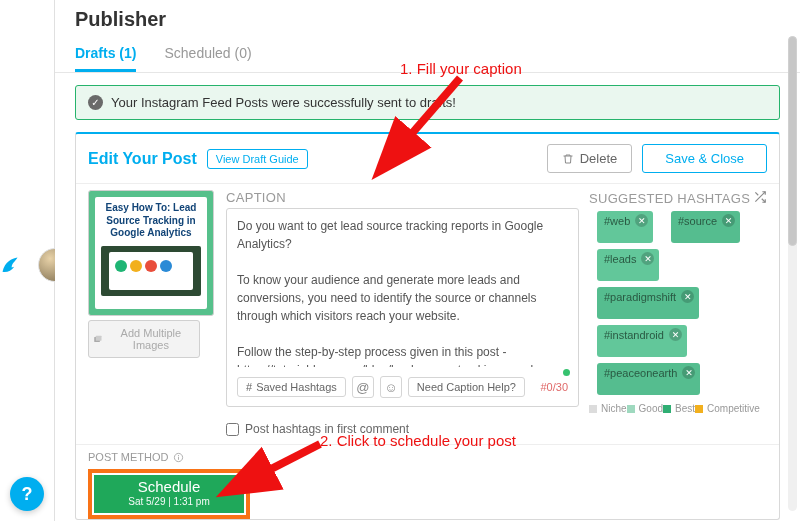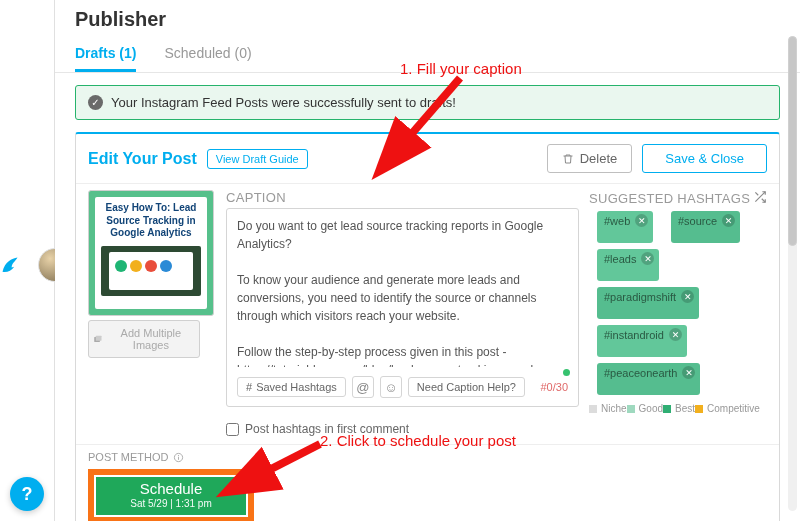--- a/index.html
+++ b/index.html
@@ -52,21 +52,21 @@
   .shuffle { color:#888; cursor:pointer;}
   .tag { display:inline-flex; align-items:center; background:#62c79a; color:#2a5a43; font-size:11px; border-radius:3px; padding:3px 5px 16px 7px; margin:0 6px 6px 8px;}
   .tag.b2{ background:#55bd8f;}
   .tag .x { margin-left:5px; width:13px; height:13px; border-radius:50%; background:rgba(0,0,0,.18); color:#fff; font-size:9px; display:inline-flex; align-items:center; justify-content:center; cursor:pointer;}
   .legend { font-size:10px; color:#999; margin-top:2px; display:flex; flex-wrap:wrap; gap:0;}
   .lg { display:inline-flex; align-items:center; gap:4px;}
   .sq { width:8px; height:8px; display:inline-block;}
   .post-opts { padding: 8px 12px 2px 150px; display:flex; align-items:center; gap:6px; color:#666; font-size:12px;}
   .post-method { padding:6px 12px 0 12px; border-top:1px solid #eee; margin-top:6px;}
   .pm-label { font-size:11px; color:#9a9a9a; display:flex; align-items:center; gap:5px;}
-  .schedule-wrap { margin-top:6px; display:inline-block; border:6px solid #f97316; padding:2px;}
+  .schedule-wrap { margin-top:6px; display:inline-block; border:4px solid #f97316; padding:2px;}
   .schedule-btn { background:#1fa85a; color:#fff; border:none; padding:4px 26px 6px; cursor:pointer; text-align:center; min-width:150px;}
   .schedule-btn .big{ font-size:15px; font-weight:500; display:block; line-height:1.1;}
   .schedule-btn .small{ font-size:10px; display:block; opacity:.95;}
   .vscroll { position:absolute; right:3px; top:0; width:10px; height:521px;}
   .vscroll .track{ position:absolute; top:36px; bottom:10px; right:0; width:9px; background:#f0f0f0; border-radius:5px;}
   .vscroll .thumb{ position:absolute; right:0; top:36px; width:9px; height:210px; background:#c7c7c7; border-radius:5px;}
   .help-fab { position:absolute; left:10px; bottom:10px; width:34px; height:34px; border-radius:50%; background:#00aeef; color:#fff; display:flex; align-items:center; justify-content:center; font-size:18px; font-weight:700; box-shadow:0 2px 6px rgba(0,0,0,.2); cursor:pointer;}
   .annot { position:absolute; color:#e11; font-size:15px; font-weight:500; pointer-events:none; z-index:50;}
   .arrow-svg{ position:absolute; pointer-events:none; z-index:49;}
 </style>

